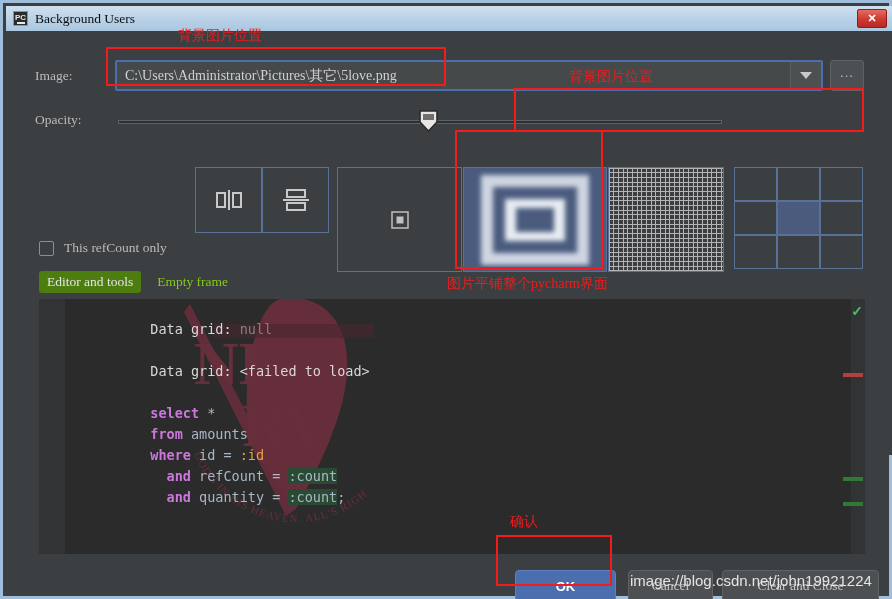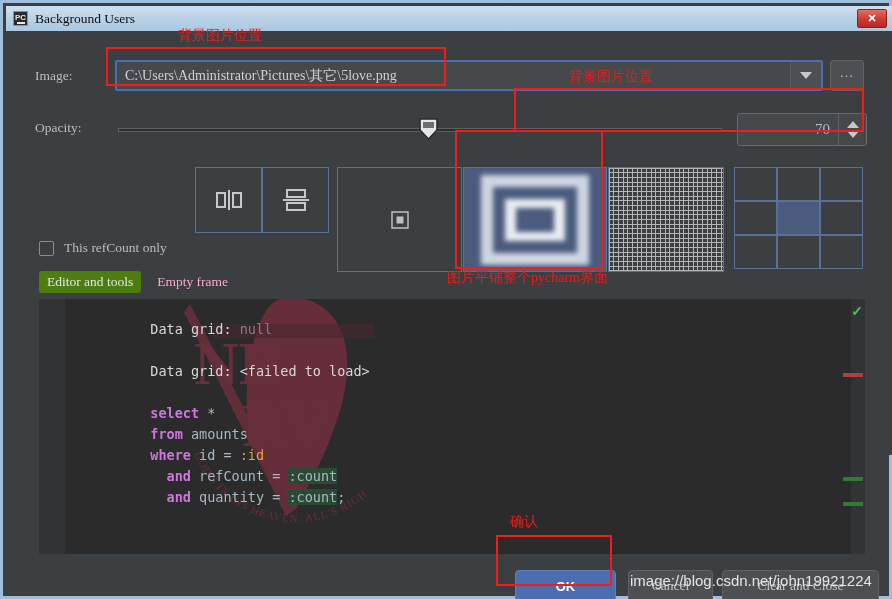--- a/index.html
+++ b/index.html
@@ -110,21 +110,21 @@
     border: 1px solid #5e6265;
     border-radius: 3px;
     color: #c0c0c0; font-size: 13px;
     display: flex; align-items: center; justify-content: center;
     cursor: pointer; letter-spacing: 1px;
     padding-bottom: 6px;
   }
 
   
   .row-opacity {
-    position: absolute; left: 0; top: 76px;
+    position: absolute; left: 0; top: 68px;
     width: 886px; height: 40px;
   }
   .lbl-opacity {
     position: absolute; left: 29px; top: 13px;
     font-size: 13.5px; color: #bbbbbb;
     font-family: "Liberation Serif", serif;
   }
   .slider {
     position: absolute; left: 112px; top: 21px;
     width: 604px; height: 4px;
@@ -223,21 +223,21 @@
   .chk-box {
     width: 15px; height: 15px;
     background: #3c3f41;
     border: 1px solid #8a8f92;
     border-radius: 2px;
   }
   .chk-lbl { margin-left: 10px; font-size: 13.5px; color: #bbbbbb; font-family:"Liberation Serif", serif; }
 
   .tabs { position: absolute; left: 33px; top: 240px; display: flex; align-items: center; }
   .tab {
-    font-size: 13.5px; color: #f9a8d4; padding: 3px 8px;
+    font-size: 13.5px; color: #84cc16; padding: 3px 8px;
     font-family: "Liberation Serif", serif; cursor: pointer;
     border-radius: 3px;
   }
   .tab.active { background: #4d7c0f; color: #e6e6e6; }
   .tab.plain { margin-left: 8px; }
 
   
   .editor {
     position: absolute; left: 33px; top: 268px;
     width: 826px; height: 255px;
@@ -320,21 +320,21 @@
     position: absolute; color: #ef1b1b;
     font-size: 14px; font-family: Liberation Serif, serif;
     white-space: nowrap; pointer-events: none;
   }
   .a1 { left: 106px; top: 47px; width: 340px; height: 39px; }
   .a2 { left: 514px; top: 88px; width: 350px; height: 44px; }
   .a3 { left: 455px; top: 130px; width: 148px; height: 139px; }
   .a4 { left: 496px; top: 535px; width: 116px; height: 51px; }
   .t1 { left: 178px; top: 27px; }
   .t2 { left: 569px; top: 68px; }
-  .t3 { left: 447px; top: 269px; }
+  .t3 { left: 447px; top: 275px; }
   .t4 { left: 510px; top: 513px; }
 </style>
 </head>
 <body>
 
 <div id="app">
   <div class="win-frame">
 
     <div class="titlebar">
       <div class="pc-icon">PC</div>
@@ -356,27 +356,20 @@
       </div>
 
       <div class="row-opacity">
         <div class="lbl-opacity">Opacity:</div>
         <div class="slider"></div>
         <div class="slider-knob">
           <svg width="19" height="22" viewBox="0 0 19 22">
             <path d="M1 1 H18 V12 L9.5 21 L1 12 Z" fill="#e6e6e6" stroke="#2b2b2b" stroke-width="1.6"></path>
             <rect x="4" y="4" width="11" height="6" fill="#6f6f6f"></rect>
           </svg>
-        </div>
-        <div class="spin">
-          <div class="spin-val">70</div>
-          <div class="spin-btns">
-            <div class="spin-up"></div>
-            <div class="spin-dn"></div>
-          </div>
         </div>
       </div>
 
       <div class="tile-strip">
         <div class="tbox flip-h">
           <svg width="26" height="20" viewBox="0 0 26 20">
             <rect x="1" y="3" width="8" height="14" fill="none" stroke="#c8c8c8" stroke-width="2"></rect>
             <rect x="17" y="3" width="8" height="14" fill="none" stroke="#c8c8c8" stroke-width="2"></rect>
             <rect x="12" y="0" width="2" height="20" fill="#c8c8c8"></rect>
           </svg>

